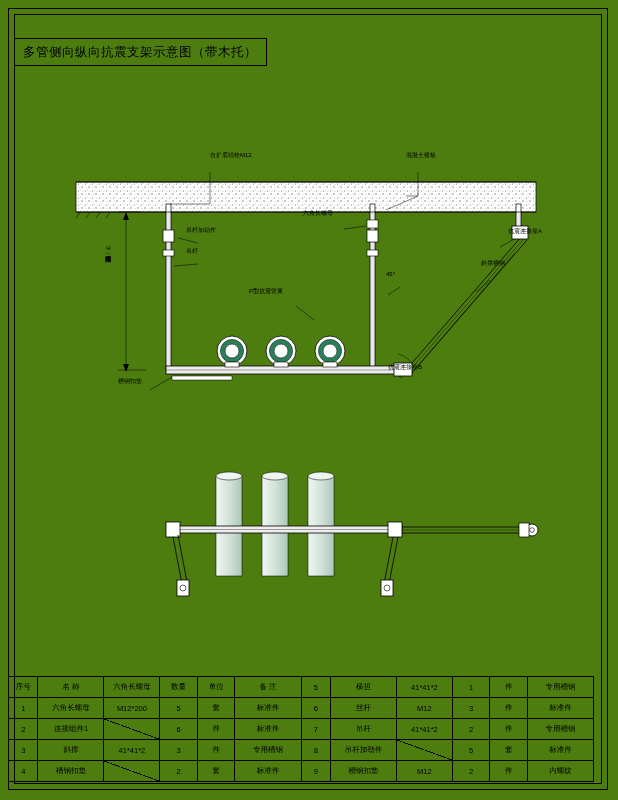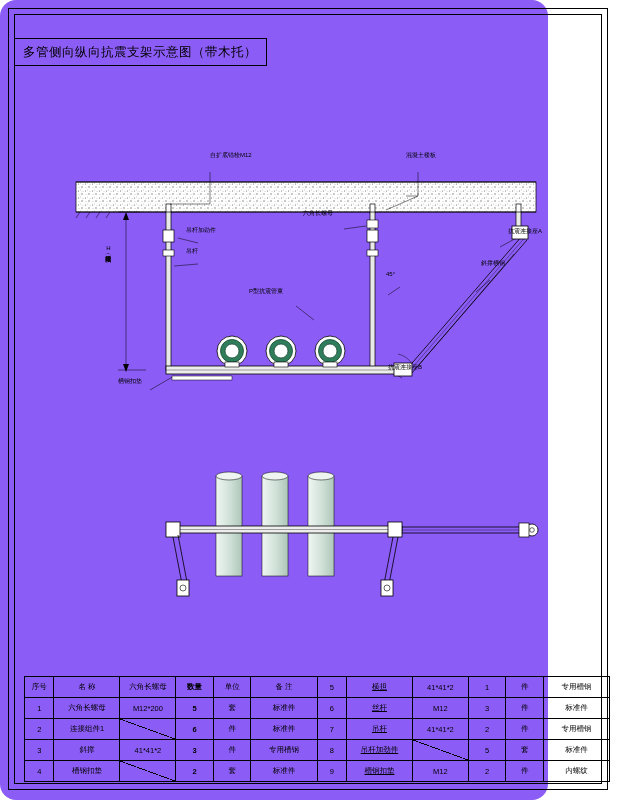--- a/index.html
+++ b/index.html
@@ -9,24 +9,23 @@
   }
   body {
     width: 618px;
     height: 800px;
     font-family: "Liberation Sans", sans-serif;
     color: #000000;
     overflow: hidden;
   }
   #page {
     position: relative;
-    width: 548px;
+    width: 618px;
     height: 800px;
-    background: #8b5cf6;
-    border-radius: 16px;
+    background: #4d7c0f;
   }
   .frame-outer {
     position: absolute;
     left: 8px;
     top: 8px;
     width: 600px;
     height: 782px;
     border: 1px solid #000;
     box-sizing: border-box;
   }
@@ -77,21 +76,21 @@
     line-height: 1.05;
     white-space: nowrap;
     color: #000;
     writing-mode: vertical-rl;
     text-orientation: upright;
     letter-spacing: 0px;
   }
   
   .table-wrap {
     position: absolute;
-    left: 24px;
+    left: 8px;
     top: 676px;
     width: 586px;
     height: 107px;
   }
   table.bom {
     border-collapse: collapse;
     width: 586px;
     table-layout: fixed;
     font-size: 7.5px;
   }
@@ -100,25 +99,25 @@
     height: 20px;
     text-align: center;
     vertical-align: middle;
     padding: 0 1px;
     overflow: hidden;
     white-space: nowrap;
   }
   .c0 { width: 26px; }
   .c1 { width: 62px; }
   .c2 { width: 52px; }
-  .c3 { width: 34px; font-weight: bold; }
+  .c3 { width: 34px; }
   .c4 { width: 34px; }
   .c5 { width: 62px; }
   .c6 { width: 26px; }
-  .c7 { width: 62px; text-decoration: underline; }
+  .c7 { width: 62px; }
   .c8 { width: 52px; }
   .c9 { width: 34px; }
   .c10 { width: 34px; }
   .c11 { width: 62px; }
   .diag-cell {
     position: relative;
   }
   .diag-cell::after {
     content: "";
     position: absolute;

